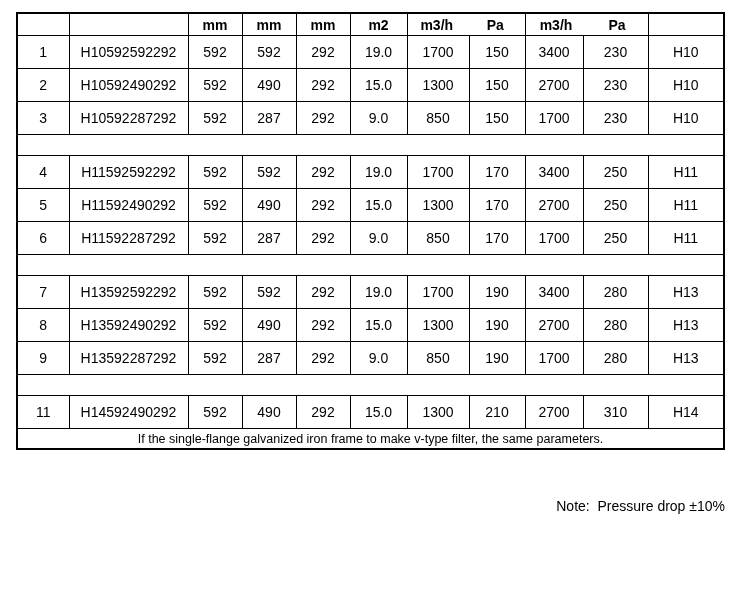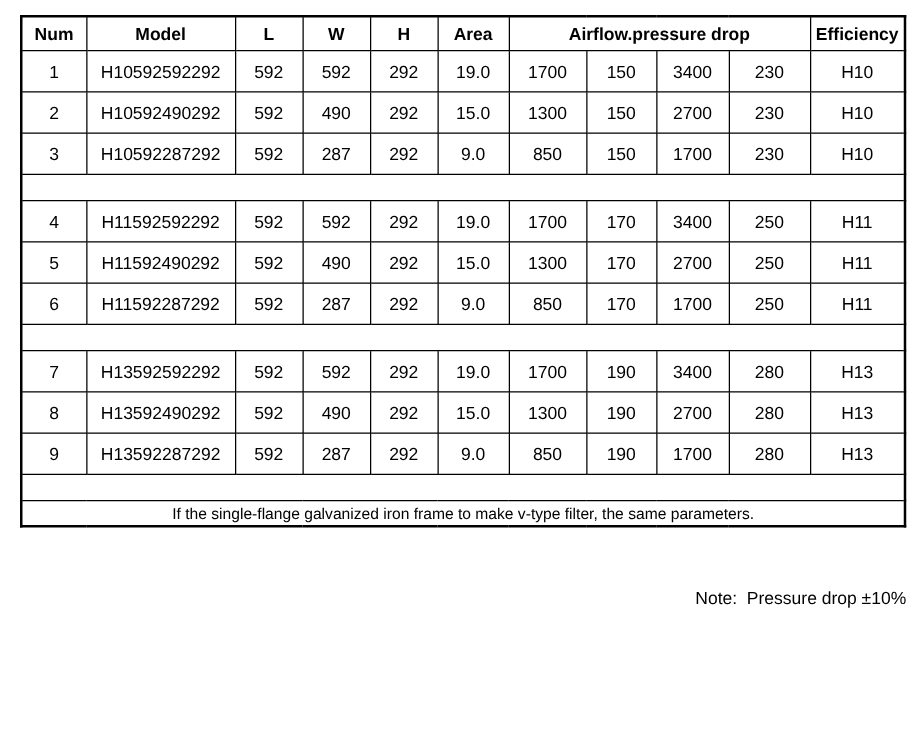--- a/index.html
+++ b/index.html
@@ -84,29 +84,40 @@
       <col style="width:54px">
       <col style="width:54px">
       <col style="width:57px">
       <col style="width:62px">
       <col style="width:56px">
       <col style="width:58px">
       <col style="width:65px">
       <col style="width:76px">
     </colgroup>
     <thead>
-      <tr class="row-main">
-        <th>Num</th>
-        <th>Model</th>
-        <th>L</th>
-        <th>W</th>
-        <th>H</th>
-        <th>Area</th>
-        <th colspan="4">Airflow.pressure drop</th>
-        <th>Efficiency</th>
+      <tr class="row-units">
+        <th></th>
+        <th></th>
+        <th>mm</th>
+        <th>mm</th>
+        <th>mm</th>
+        <th>m2</th>
+        <th colspan="2">
+          <div class="pair-wrap">
+            <span>m3/h</span>
+            <span>Pa</span>
+          </div>
+        </th>
+        <th colspan="2">
+          <div class="pair-wrap">
+            <span>m3/h</span>
+            <span>Pa</span>
+          </div>
+        </th>
+        <th></th>
       </tr>
     </thead>
     <tbody>
         <tr>
           <td>1</td>
           <td>H10592592292</td>
           <td>592</td>
           <td>592</td>
           <td>292</td>
           <td>19.0</td>
@@ -221,20 +232,33 @@
           <td>292</td>
           <td>9.0</td>
           <td>850</td>
           <td>190</td>
           <td>1700</td>
           <td>280</td>
           <td>H13</td>
         </tr>
         <tr class="spacer-row">
           <td colspan="11"></td>
+        </tr>
+        <tr>
+          <td>11</td>
+          <td>H14592490292</td>
+          <td>592</td>
+          <td>490</td>
+          <td>292</td>
+          <td>15.0</td>
+          <td>1300</td>
+          <td>210</td>
+          <td>2700</td>
+          <td>310</td>
+          <td>H14</td>
         </tr>
       </tbody>
     <tfoot>
       <tr>
         <td colspan="11">If the single-flange galvanized iron frame to make v-type filter, the same parameters.</td>
       </tr>
     </tfoot>
   </table>
 
   <div class="note-wrap">

